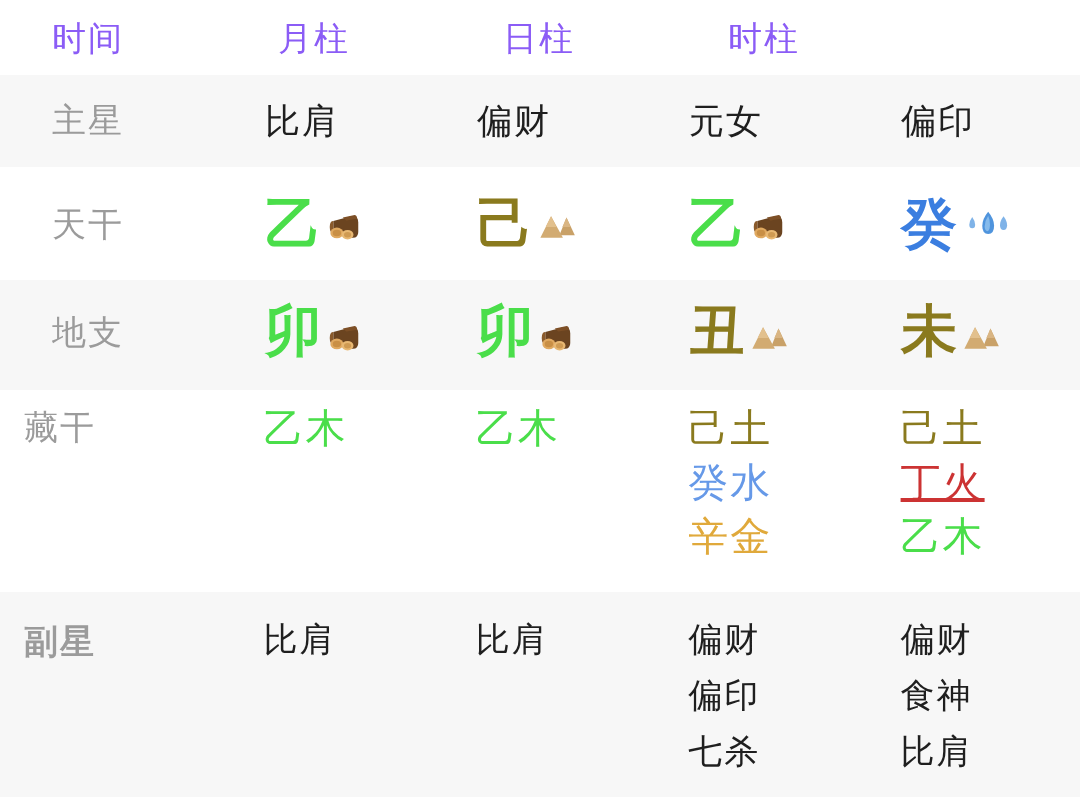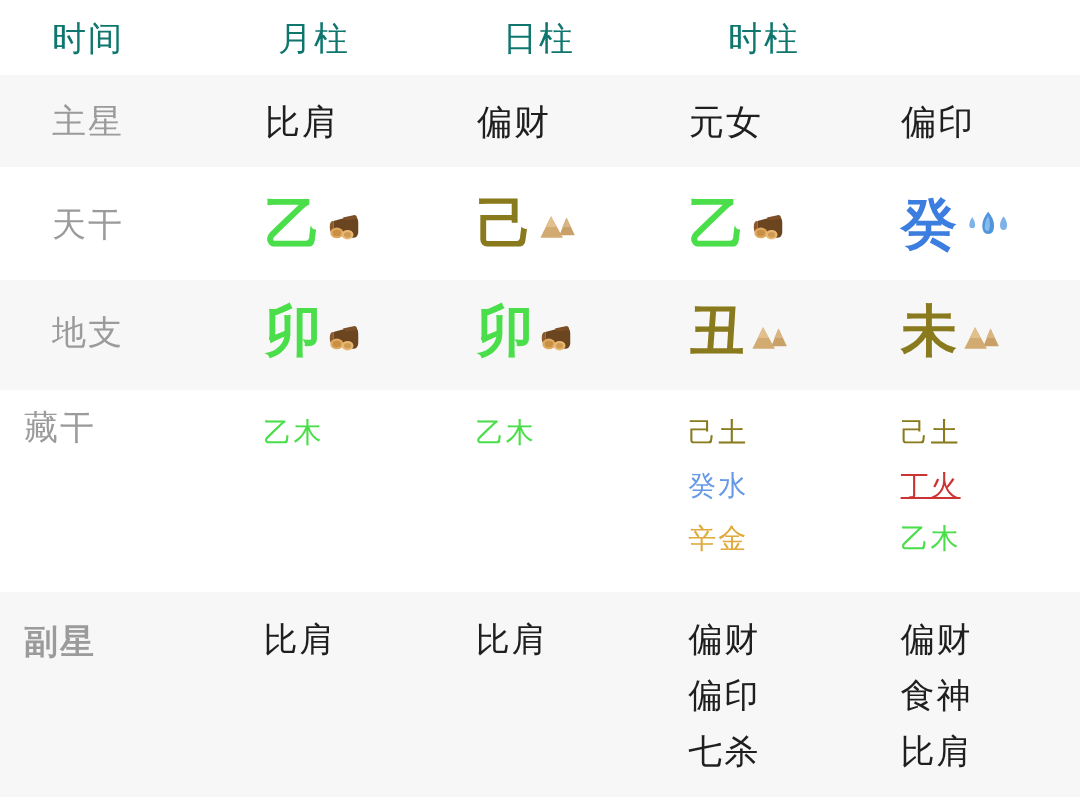--- a/index.html
+++ b/index.html
@@ -20,21 +20,21 @@
   .row {
     display:flex;
     width:100%;
     align-items:center;
   }
   .row.shaded { background:#f7f7f7; }
   .row.plain  { background:#ffffff; }
 
   
   .row-header  { height:75px;  align-items:center; }
-  .row-main    { height:92px; }
+  .row-main    { height:92px;font-family:Liberation Serif, serif; }
   .row-stem    { height:113px; }
   .row-branch  { height:110px;font-family:Liberation Mono, monospace; }
   .row-hidden  { height:202px; align-items:flex-start; }
   .row-sub     { height:205px; align-items:flex-start; }
 
   .cell {
     display:flex;
     flex-direction:column;
     justify-content:center;
     padding-left:0;
@@ -47,21 +47,21 @@
   .row-sub .cell { justify-content:flex-start; }
 
   .label-text {
     font-size:34px;
     color:#9b9b9b;
     letter-spacing:2px;
     line-height:1;
   }
   .head-text {
     font-size:34px;
-    color:#0f766e;
+    color:#8b5cf6;
     letter-spacing:2px;
     line-height:1;
   }
   .main-text {
     font-size:35px;
     color:#1f1f1f;
     letter-spacing:2px;
     line-height:1;
   }
   .gz {
@@ -81,24 +81,23 @@
     align-items:flex-end;
     height:44px;
   }
   .hidden-list {
     display:flex;
     flex-direction:column;
     gap:14px;
     padding-top:18px;
   }
   .hidden-item {
-    font-size:28px;
-    line-height:1;
-    letter-spacing:2px;
-    margin-top:11px;
+    font-size:40px;
+    line-height:1;
+    letter-spacing:2px;
   }
   .sub-list {
     display:flex;
     flex-direction:column;
     gap:22px;
     padding-top:30px;
   }
   .sub-item {
     font-size:34px;
     line-height:1;

